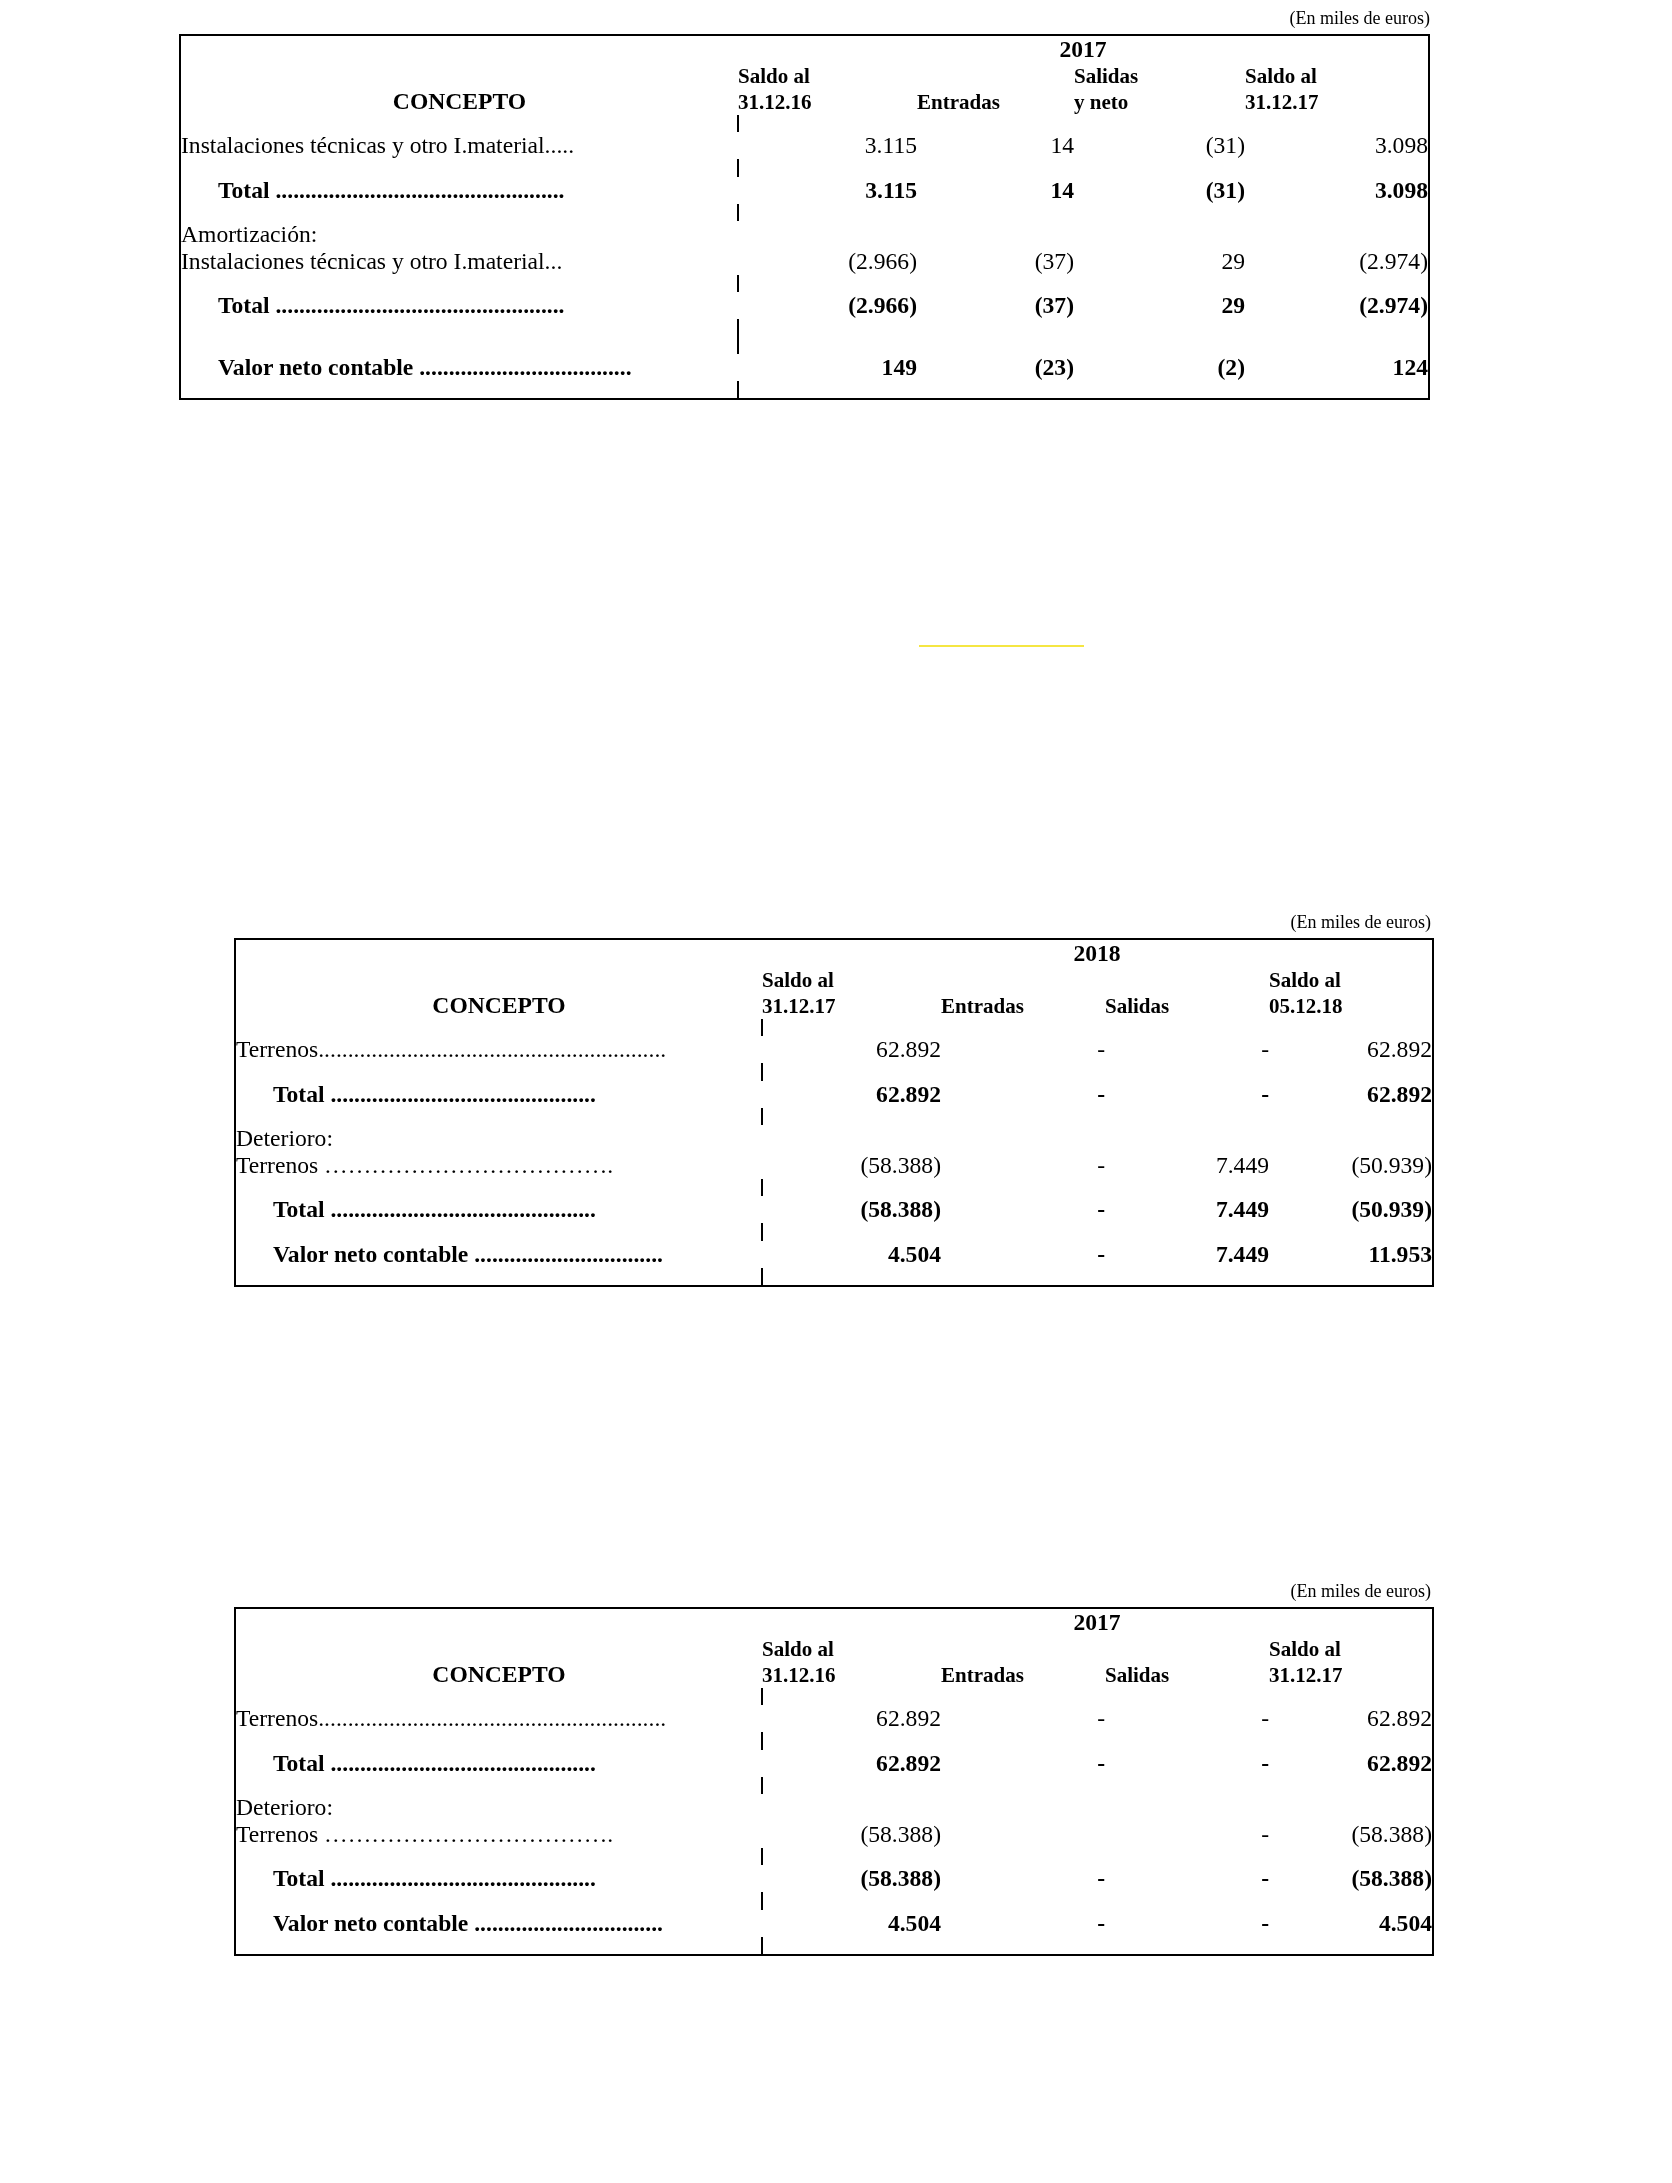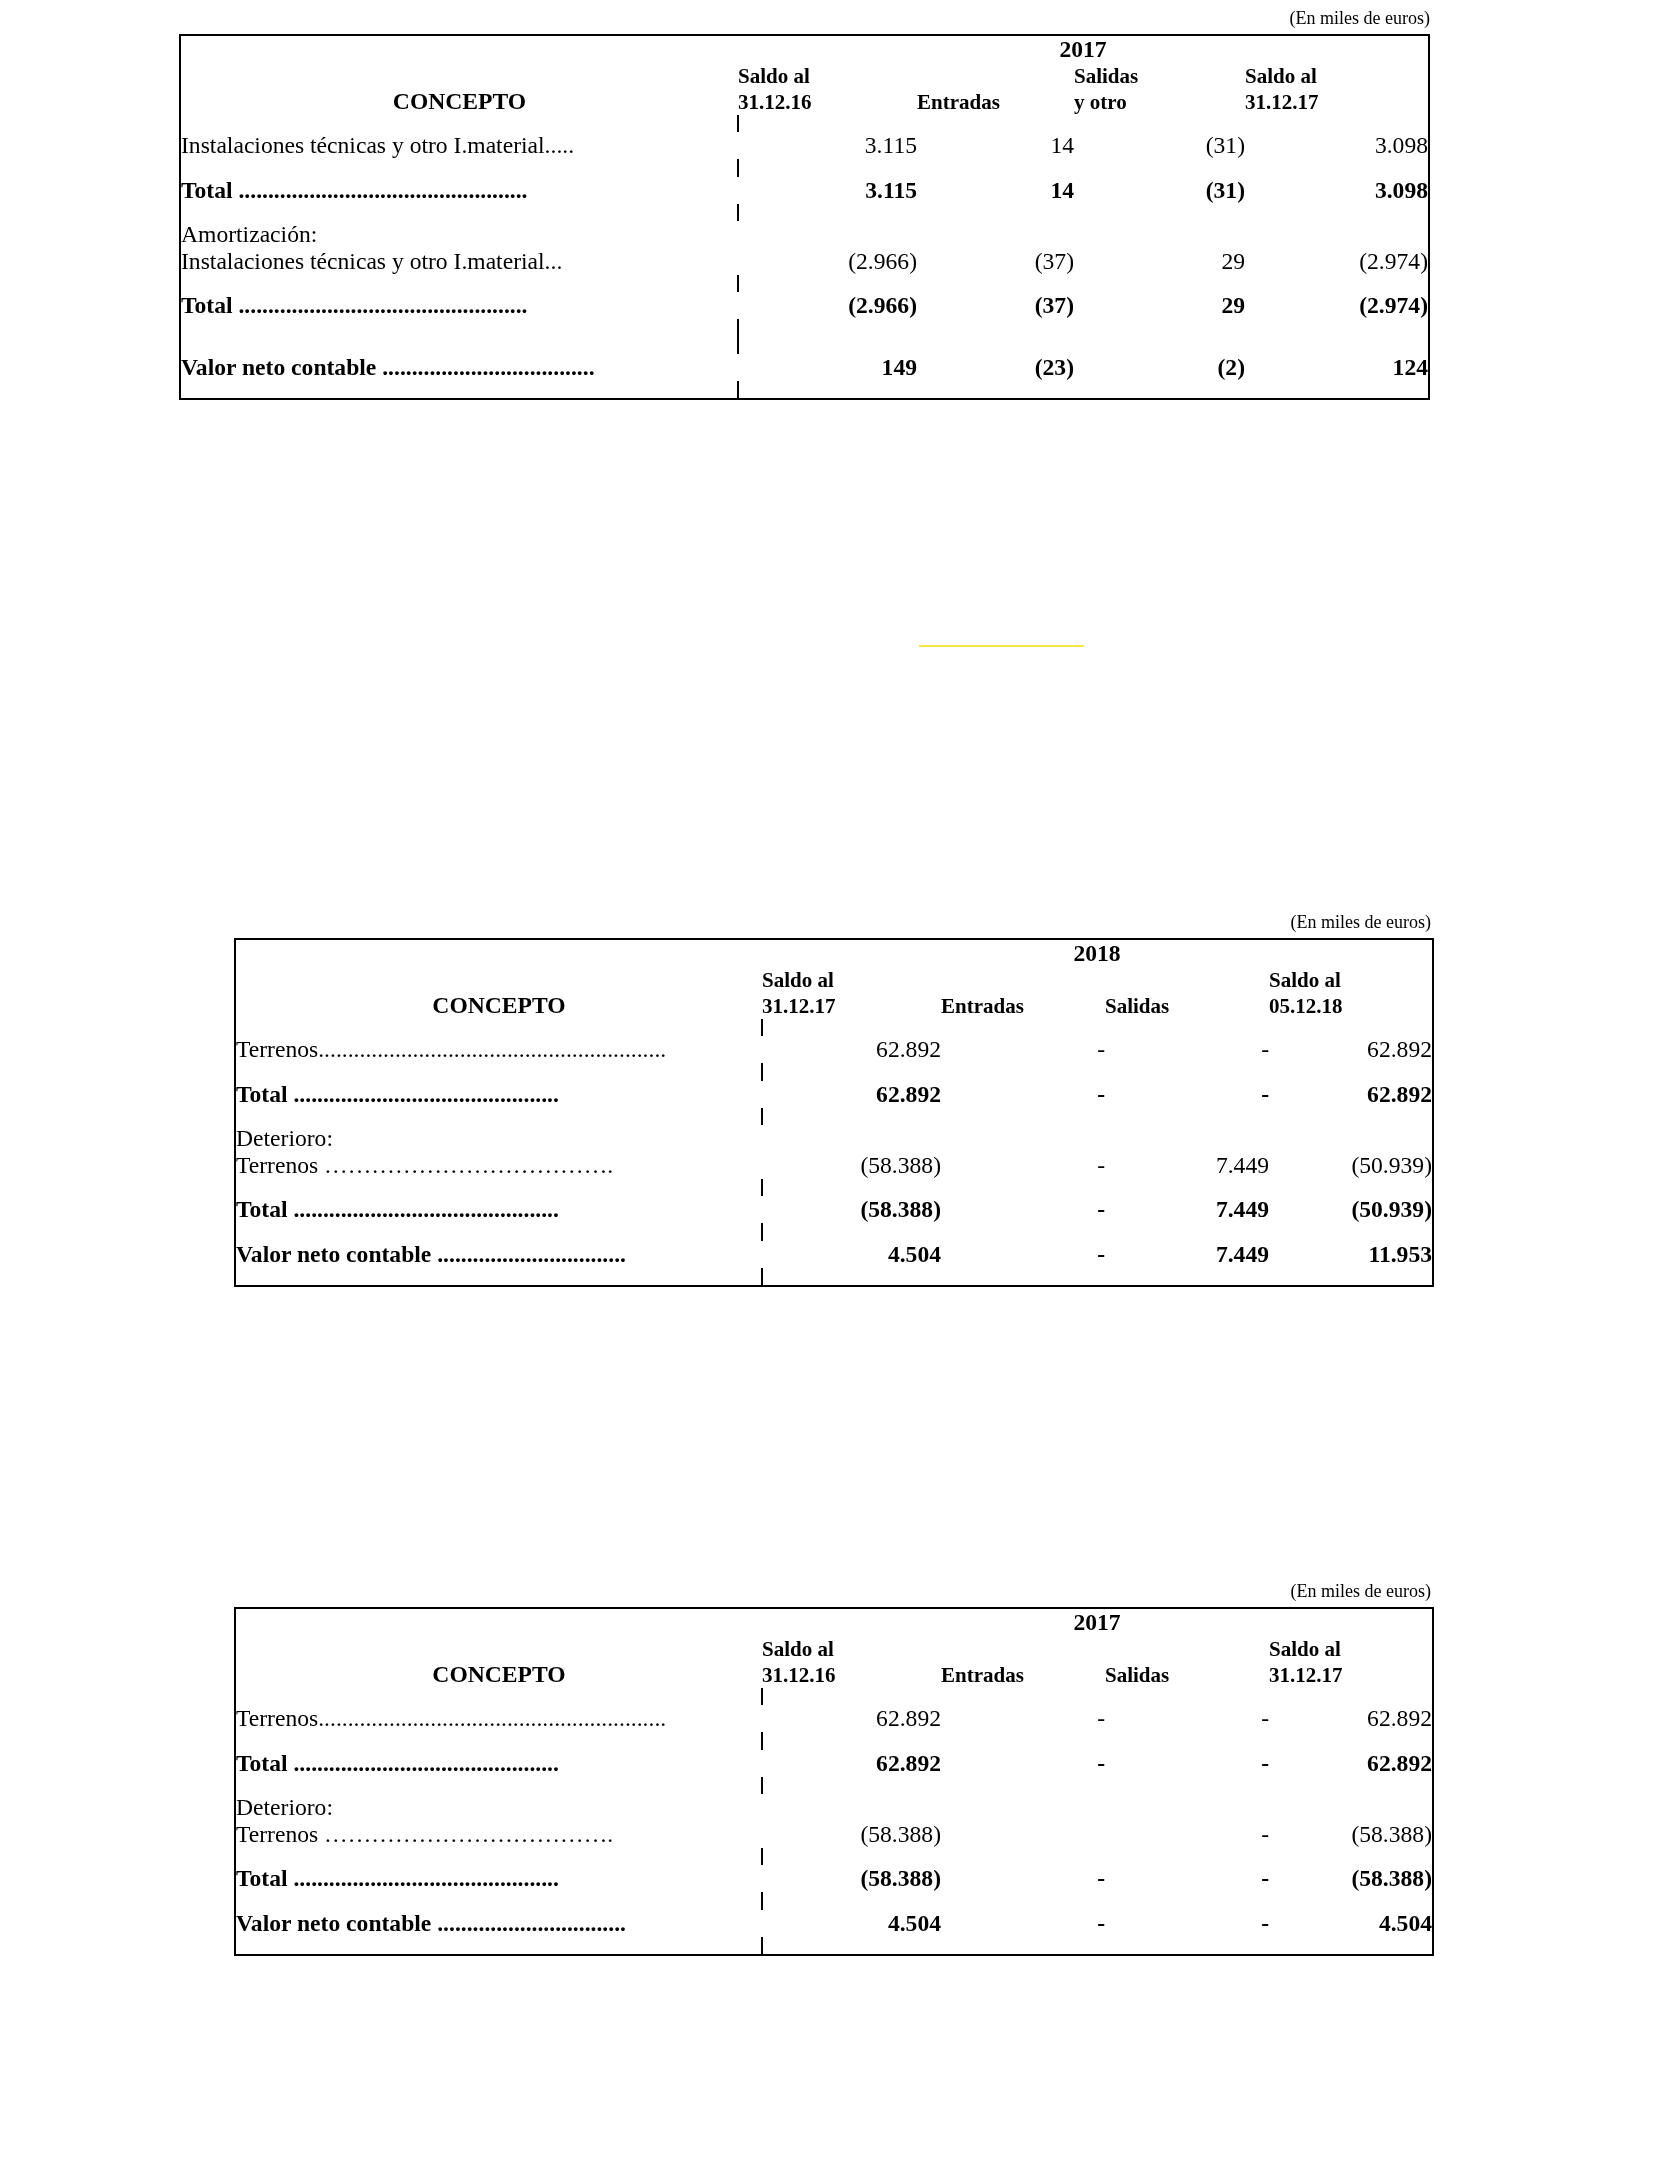--- a/index.html
+++ b/index.html
@@ -76,21 +76,21 @@
   }
 
   
   .lbl {
     font-size: 23.6px;
     padding: 4.7px 11px 4.7px 27px;
     border-right: 2.4px solid #000;
     white-space: nowrap;
     overflow: hidden;
   }
-  .lbl.bold { font-weight: bold; }
+  .lbl.bold { font-weight: bold; padding-left: 37px; }
   .num {
     font-size: 23.6px;
     text-align: right;
     padding: 4.7px 12.6px 4.7px 7.9px;
     white-space: nowrap;
   }
   .num.bold { font-weight: bold; }
   .spacer td { height: 17.3px; padding: 0; }
   .spacer .lbl { border-right: 2.4px solid #000; }
 
@@ -134,21 +134,21 @@
           <td class="hdr-cell hdr-rule vline">
             <span>Saldo al</span><br>
             <span>31.12.16</span>
           </td>
           <td class="hdr-cell hdr-rule vline">
             <span></span><br>
             <span>Entradas</span>
           </td>
           <td class="hdr-cell hdr-rule vline">
             <span>Salidas</span><br>
-            <span>y otro</span>
+            <span>y neto</span>
           </td>
           <td class="hdr-cell hdr-rule">
             <span>Saldo al</span><br>
             <span>31.12.17</span>
           </td>
         </tr>
 
         <tr class="spacer">
             <td class="lbl"></td>
             <td class="vline"></td>

